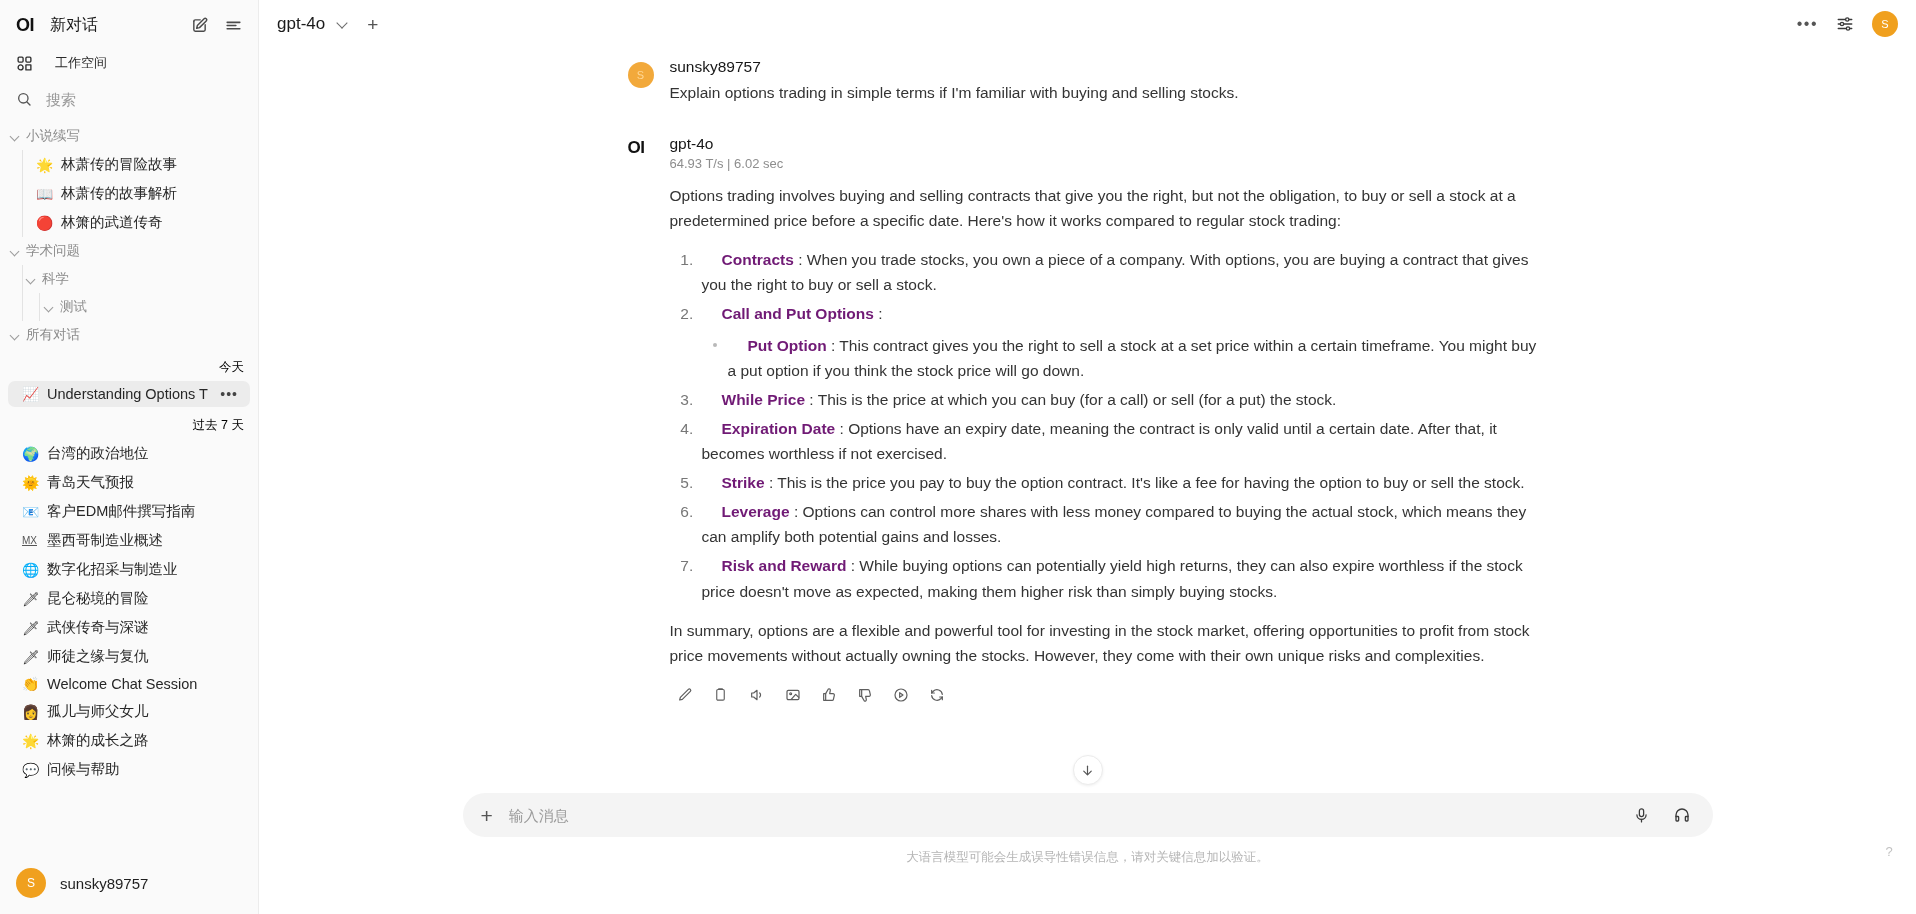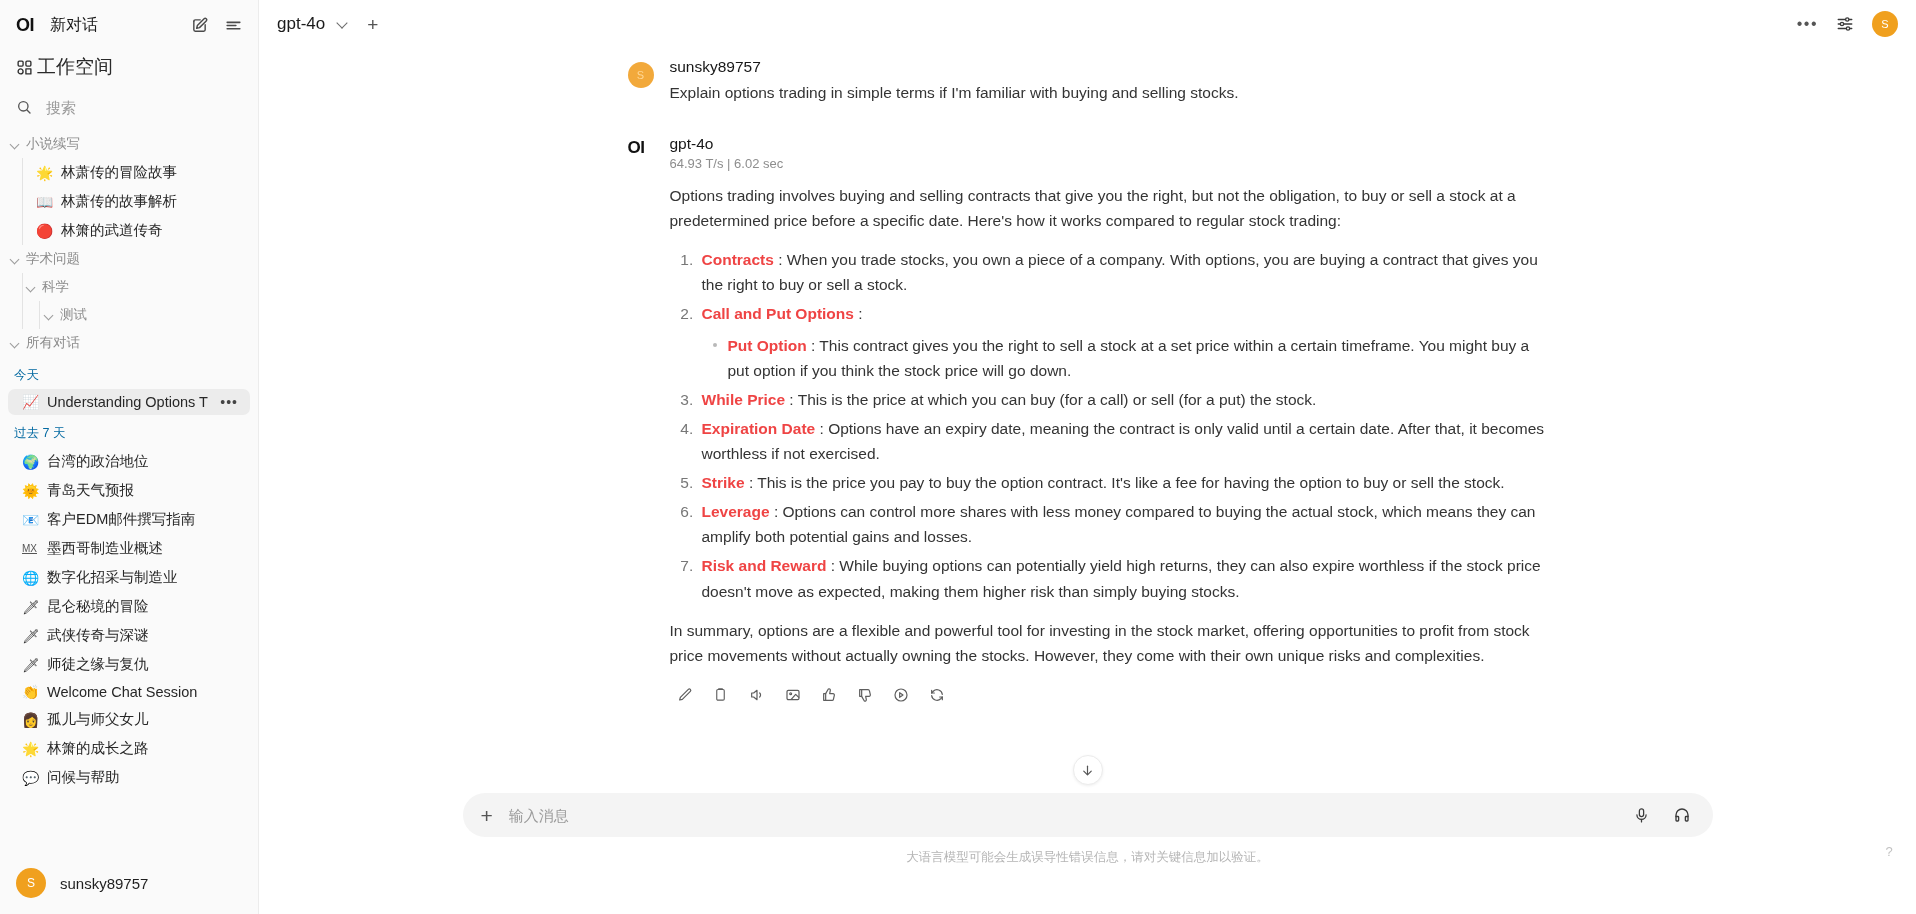--- a/index.html
+++ b/index.html
@@ -32,22 +32,22 @@
     letter-spacing: -0.5px; line-height: 1;
   }
   .brand-title {
     font-size: 16px; color: #1b1b1b; margin-left: 8px; flex: 1;
   }
   .sb-icon-btn {
     width: 26px; height: 26px; display: flex; align-items: center;
     justify-content: center; cursor: pointer; color: #555; flex: 0 0 auto;
   }
   .sb-row {
-    display: flex; align-items: center; gap: 4px;
-    padding: 6px 16px; cursor: pointer; font-size: 19px; color: #2a2a2a;
+    display: flex; align-items: center; gap: 22px;
+    padding: 6px 16px; cursor: pointer; font-size: 13px; color: #2a2a2a;
   }
   .workspace-row { padding: 6px 16px 10px 16px; }
   .search-row {
     display: flex; align-items: center; gap: 12px;
     padding: 6px 14px 6px 16px; height: 34px;
   }
   .search-input {
     border: none; outline: none; background: transparent;
     font-size: 15px; color: #333; flex: 1;
     font-family: "Liberation Sans", sans-serif;
@@ -91,21 +91,21 @@
   }
   .chat-item .emo { font-size: 14px; flex: 0 0 auto; width: 17px; }
   .chat-item .lbl { overflow: hidden; text-overflow: clip; }
   .chat-item.flat { padding-left: 14px; }
   .chat-item.active { background: #ececec; }
   .chat-item .dots {
     margin-left: auto; color: #444; font-size: 14px; letter-spacing: 1px;
     padding-right: 2px;
   }
   .section-label {
-    font-size: 12.5px; color: #0369a1; padding: 10px 14px 5px 14px;
+    font-size: 12.5px; color: #000000; padding: 10px 14px 5px 14px; text-align: right;
   }
   .sb-fade {
     position: absolute; left: 0; right: 0; bottom: 0; height: 26px;
     background: linear-gradient(to bottom, rgba(250,250,250,0), #fafafa 72%);
     pointer-events: none;
   }
   .sb-user {
     display: flex; align-items: center; gap: 14px;
     padding: 10px 16px 16px 16px; cursor: pointer;
     background: #fafafa; position: relative; z-index: 2;
@@ -186,21 +186,21 @@
   ol.lvl1 > li { margin-bottom: 4px; padding-left: 4px; }
   ol.lvl1 > li::marker { color: #777; }
   ul.lvl2 {
     margin: 6px 0 4px 0; padding-left: 26px; list-style: none;
   }
   ul.lvl2 > li { position: relative; margin-bottom: 4px; }
   ul.lvl2 > li::before {
     content: ""; position: absolute; left: -15px; top: 10px;
     width: 4px; height: 4px; border-radius: 50%; background: #b9b9b9;
   }
-  .b { font-weight: 700; color: #ef4444; }
+  .b { font-weight: 700; color: #701a75; margin-left: 20px; }
 
   .action-bar {
     display: flex; align-items: center; gap: 10px;
     margin: 12px 0 0 0; padding-left: 2px;
   }
   .act {
     width: 26px; height: 26px; display: flex; align-items: center;
     justify-content: center; cursor: pointer; color: #5e5e5e;
   }
 

